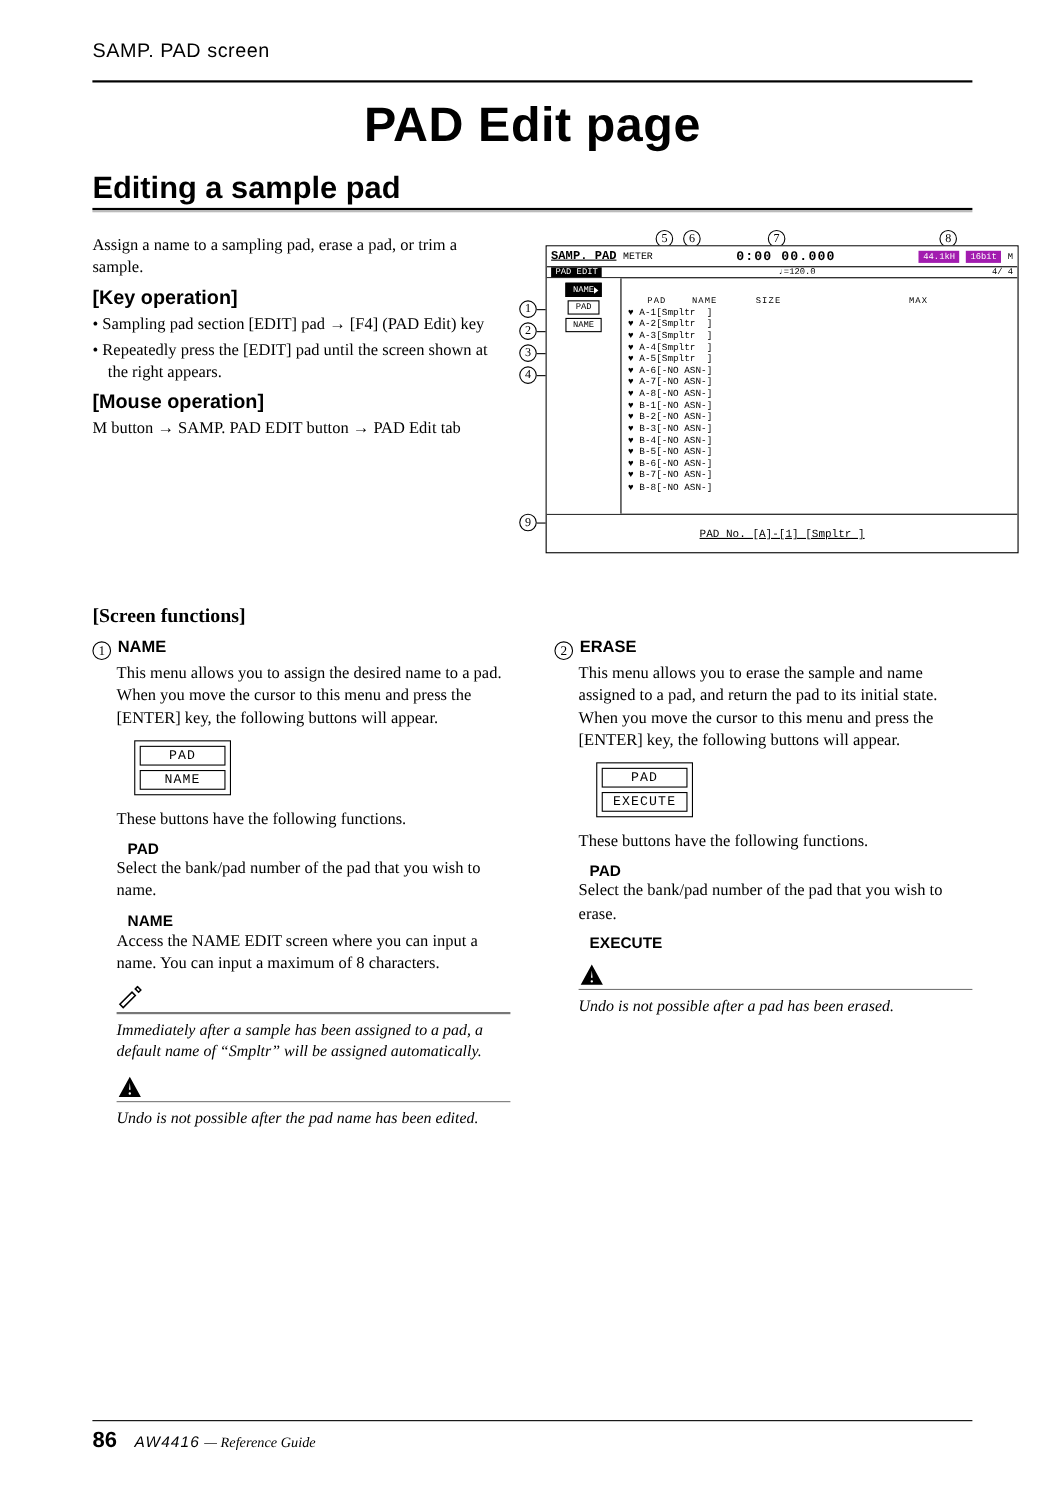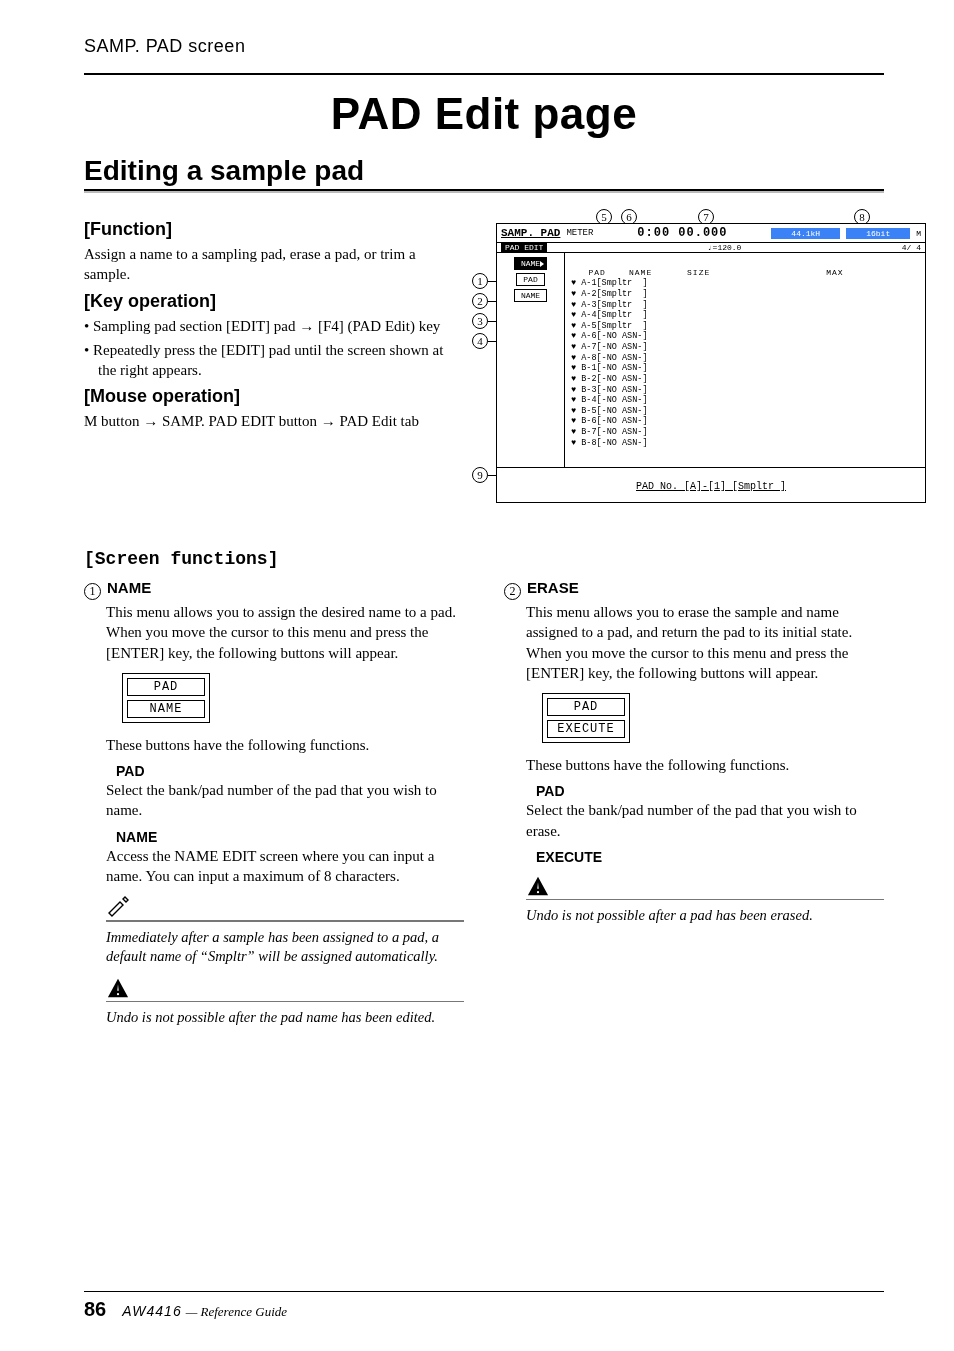--- a/index.html
+++ b/index.html
@@ -114,21 +114,21 @@
     font-size:9px;
   }
   .shot .titlebar .counter {
     flex:1;
     text-align:center;
     font-weight:700;
     font-size:12px;
     letter-spacing:1px;
   }
   .shot .titlebar .chip {
-    background:#3b82f6; color:#fff; font-size:8px; padding:1px 20px;
+    background:#a21caf; color:#fff; font-size:8px; padding:1px 4px;
   }
   .shot .body-area {
     display:flex;
     height: 214px;
   }
   .shot .sidebar {
     width: 68px;
     border-right:1px solid #000;
     display:flex; flex-direction:column; align-items:center; gap:3px; padding:4px 0;
     background:#fff;
@@ -180,21 +180,21 @@
     background:#fff;
   }
   .callout .line {
     position:absolute;
     background:#000;
   }
 
   
   .lower { margin-top: 46px; }
   h3.screen-fn {
-    font-family: Liberation Mono, monospace;
+    font-family: Liberation Serif, serif;
     font-weight:700;
     font-size:18px;
     margin-bottom:10px;
   }
   .cols {
     display:flex;
     gap: 40px;
   }
   .col { flex:1; }
   .num-title {
@@ -299,21 +299,20 @@
     <span class="text">SAMP. PAD screen</span>
   </div>
 
   <h1 class="display-title">PAD Edit page</h1>
 
   <h2 class="section-title">Editing a sample pad</h2>
   <div class="thick-rule"></div>
 
   <div class="two-col-upper">
     <div class="upper-left">
-      <h3 class="sub">[Function]</h3>
       <p class="body">Assign a name to a sampling pad, erase a pad, or trim a sample.</p>
 
       <h3 class="sub">[Key operation]</h3>
       <ul class="ops">
         <li>Sampling pad section [EDIT] pad → [F4] (PAD Edit) key</li>
         <li>Repeatedly press the [EDIT] pad until the screen shown at the right appears.</li>
       </ul>
 
       <h3 class="sub">[Mouse operation]</h3>
       <p class="mouse-line">M button → SAMP. PAD EDIT button → PAD Edit tab</p>

